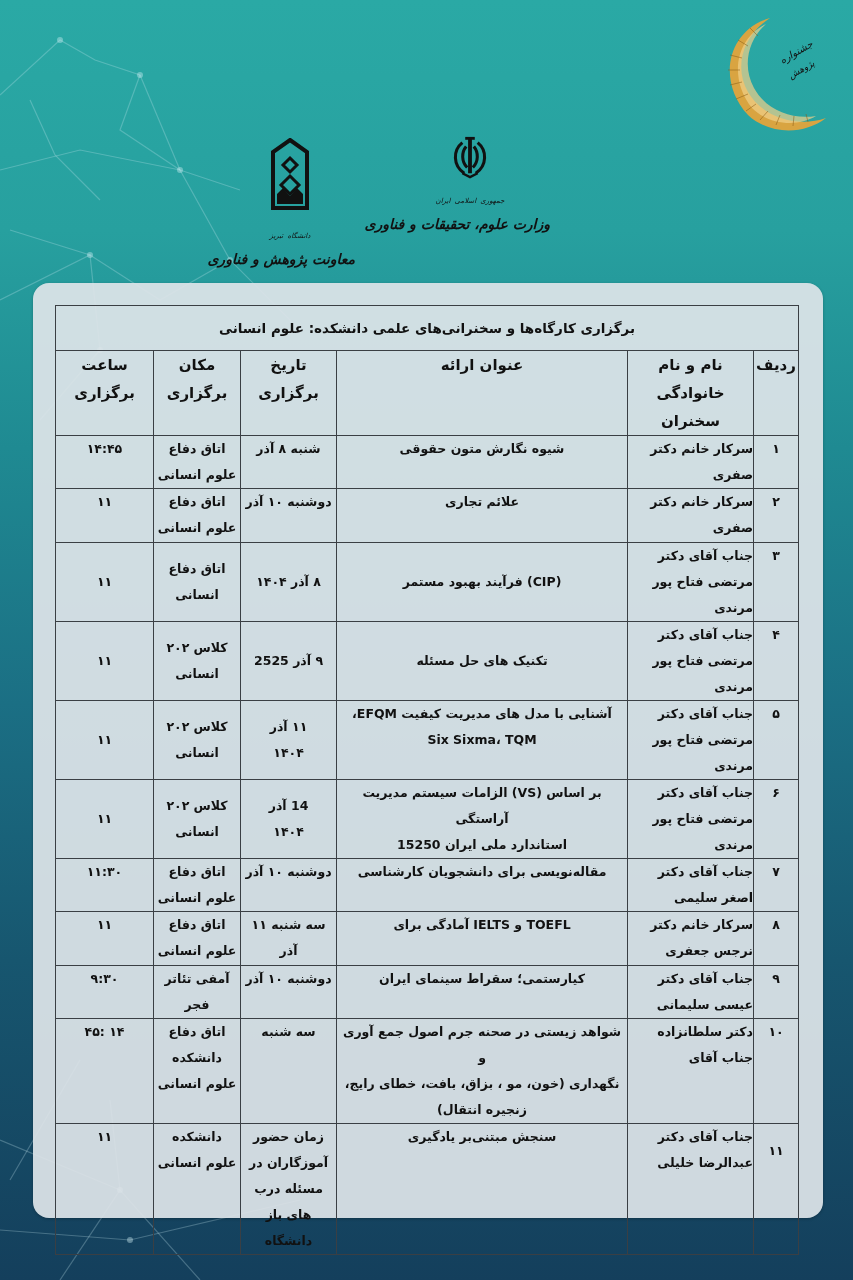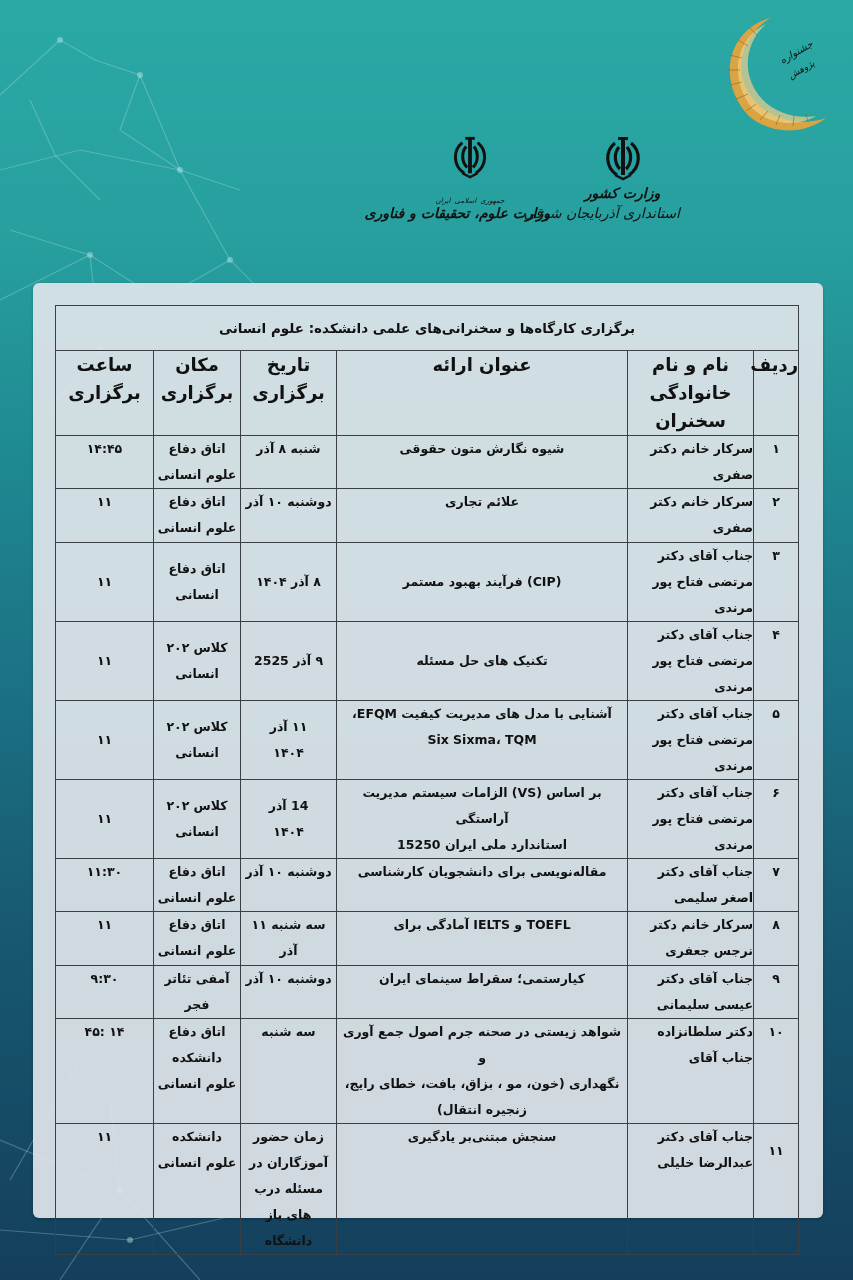--- a/index.html
+++ b/index.html
@@ -4,34 +4,34 @@
 <style>
   html, body { margin: 0; padding: 0; }
   body {
     width: 853px; height: 1280px; overflow: hidden; position: relative;
     font-family: "DejaVu Sans", sans-serif;
     background: linear-gradient(180deg, #2aa9a5 0%, #27a09f 18%, #1f8a92 35%, #1b6f84 55%, #17566f 75%, #143f5c 100%);
   }
   .bg-net { position: absolute; left: 0; top: 0; width: 853px; height: 1280px; pointer-events: none; }
   .header { position: absolute; left: 0; top: 0; width: 853px; height: 280px; }
   .logo { position: absolute; color: #111; text-align: center; }
-  .logo .caption { font-family: "DejaVu Serif", serif; font-style: italic; font-weight: bold; font-size: 14px; white-space: nowrap; direction: rtl; }
+  .logo .caption { font-family: "DejaVu Serif", serif; font-style: italic; font-weight: bold; font-size: 14px; white-space: nowrap; direction: rtl; margin-top: 11px; }
   .logo .sub { font-family: "DejaVu Serif", serif; font-style: italic; font-size: 14px; white-space: nowrap; direction: rtl; margin-top: 4px; }
   .logo .tiny { font-size: 7px; font-style: italic; font-family: Liberation Mono, monospace; direction: rtl; margin-top: 14px; }
   .festival-logo { position: absolute; left: 708px; top: 10px; width: 135px; height: 128px; }
 
   .panel {
     position: absolute; left: 33px; top: 283px; width: 790px; height: 935px;
-    background: rgba(222, 228, 232, 0.93); border-radius: 6px;
+    background: rgba(222, 228, 232, 0.93); border-radius: 16px;
     box-shadow: 0 1px 3px rgba(0,0,0,0.25);
   }
   .tbl { position: absolute; left: 22px; top: 22px; width: 743px; border-collapse: collapse; direction: rtl; table-layout: fixed; }
   .tbl td, .tbl th { border: 1px solid #3a3f44; color: #111; padding: 0; vertical-align: top; text-align: center; font-weight: bold; font-size: 12.5px; line-height: 26px; }
   .tbl .title-cell { height: 44px; vertical-align: middle; font-size: 13.5px; }
-  .tbl th { font-size: 18px; height: 58px; line-height: 28px; }
+  .tbl th { font-size: 15px; height: 58px; line-height: 28px; }
   .tbl td.speaker { text-align: right; }
   .tbl td.num { vertical-align: top; padding-top: 0; }
   .tbl td.vmid { vertical-align: middle; }
   .tbl .ltr { direction: ltr; unicode-bidi: embed; }
 </style>
 </head>
 <body>
 
 <svg class="bg-net" viewBox="0 0 853 1280">
   <g stroke="rgba(200,235,240,0.28)" stroke-width="1.2" fill="none">
@@ -77,52 +77,47 @@
           <line x1="85" y1="116" x2="86" y2="106"></line>
             <line x1="100" y1="112" x2="98" y2="104"></line>
           <line x1="42" y1="18" x2="50" y2="26"></line>
         </g>
         <text x="90" y="45" font-size="10" fill="#111" text-anchor="middle" font-family="DejaVu Serif, serif" font-style="italic" transform="rotate(-30 90 45)">جشنواره</text>
         <text x="95" y="62" font-size="9" fill="#111" text-anchor="middle" font-family="DejaVu Serif, serif" font-style="italic" transform="rotate(-30 95 62)">پژوهش</text>
       </g>
     </svg>
   </div>
 
-  <div class="logo" style="left:565px; top:135px; width:115px;">
-    <svg width="44" height="46" viewBox="0 0 44 46">
-      <g fill="none" stroke="#111" stroke-width="3.2">
-        <path d="M14 8 C4 16, 4 32, 16 40"></path>
-          <path d="M30 8 C40 16, 40 32, 28 40"></path>
-        <path d="M18 12 C13 18, 13 28, 19 34"></path>
-          <path d="M26 12 C31 18, 31 28, 25 34"></path>
-      </g>
-      <rect x="20" y="4" width="4" height="36" fill="#111"></rect>
-      <rect x="17" y="2" width="10" height="3" fill="#111"></rect>
-      <path d="M14 40 L22 44 L30 40" stroke="#111" stroke-width="2.5" fill="none"></path>
-    </svg>
-    <div class="caption">وزارت کشور</div>
-    <div class="sub">استانداری آذربایجان شرقی</div>
-  </div>
 
   <div class="logo" style="left:390px; top:135px; width:160px;">
     <svg width="44" height="44" viewBox="0 0 44 46">
       <g fill="none" stroke="#111" stroke-width="3.2">
         <path d="M14 8 C4 16, 4 32, 16 40"></path>
           <path d="M30 8 C40 16, 40 32, 28 40"></path>
         <path d="M18 12 C13 18, 13 28, 19 34"></path>
           <path d="M26 12 C31 18, 31 28, 25 34"></path>
       </g>
       <rect x="20" y="4" width="4" height="36" fill="#111"></rect>
       <rect x="17" y="2" width="10" height="3" fill="#111"></rect>
       <path d="M14 40 L22 44 L30 40" stroke="#111" stroke-width="2.5" fill="none"></path>
     </svg>
     <div class="tiny">جمهوری اسلامی ایران</div>
     <div class="caption">وزارت علوم، تحقیقات و فناوری</div>
   </div>
 
+  <div class="logo" style="left:225px; top:138px; width:130px;">
+    <svg width="38" height="76" viewBox="0 0 38 76">
+      <path d="M19 2 L36 14 L36 70 L2 70 L2 14 Z" fill="none" stroke="#111" stroke-width="4"></path>
+      <path d="M19 20 L26 27 L19 34 L12 27 Z" fill="none" stroke="#111" stroke-width="3"></path>
+      <path d="M19 38 L28 47 L19 56 L10 47 Z" fill="none" stroke="#111" stroke-width="3"></path>
+      <path d="M6 56 L12 50 L19 58 L26 50 L32 56 L32 66 L6 66 Z" fill="#111"></path>
+    </svg>
+    <div class="tiny">دانشگاه تبریز</div>
+    <div class="caption">معاونت پژوهش و فناوری</div>
+  </div>
 </div>
 
 <div class="panel">
   <table class="tbl">
     <colgroup>
       <col style="width:45px">
         <col style="width:126px">
         <col style="width:291px">
       <col style="width:96px">
         <col style="width:87px">

